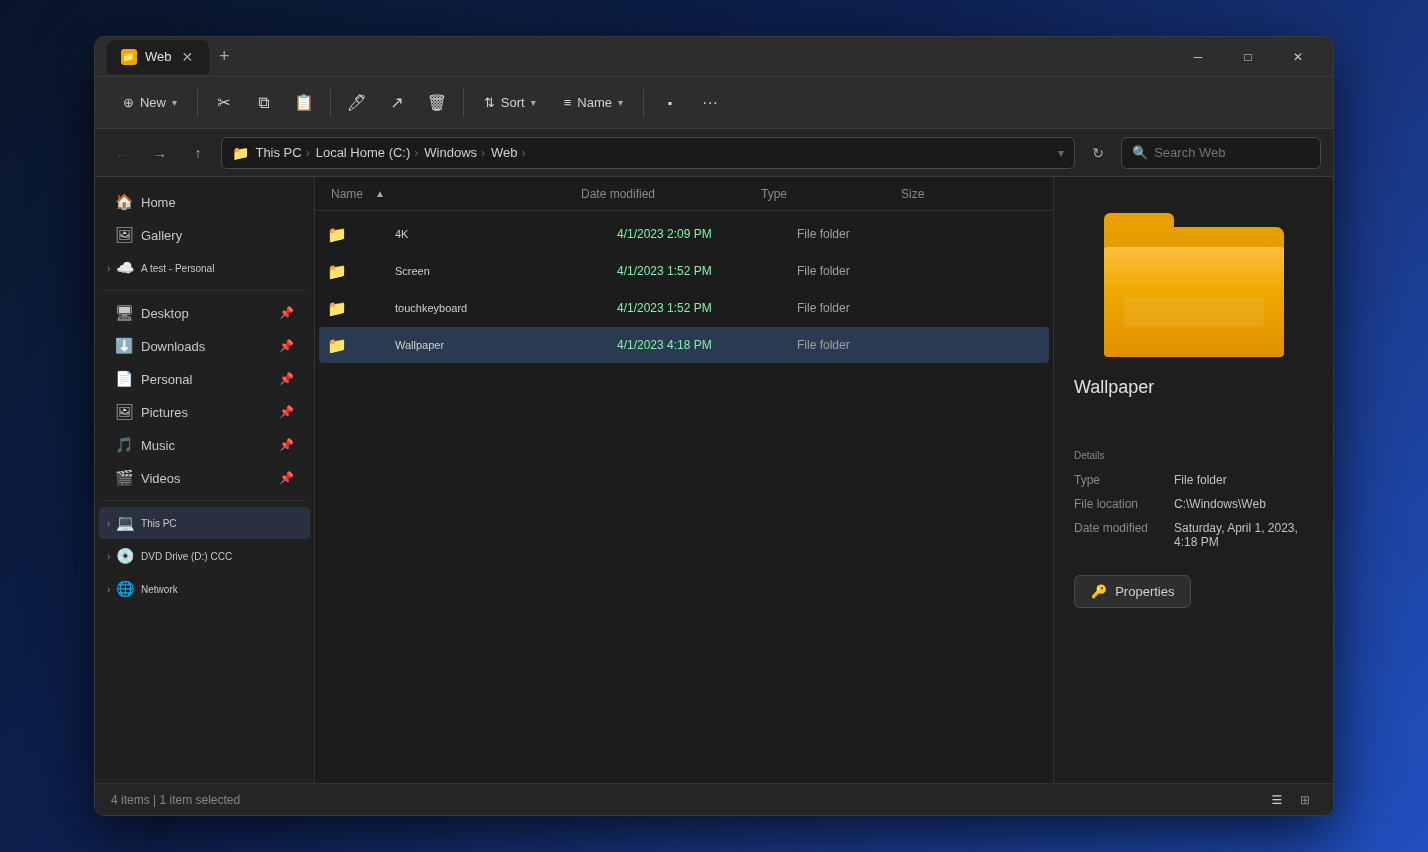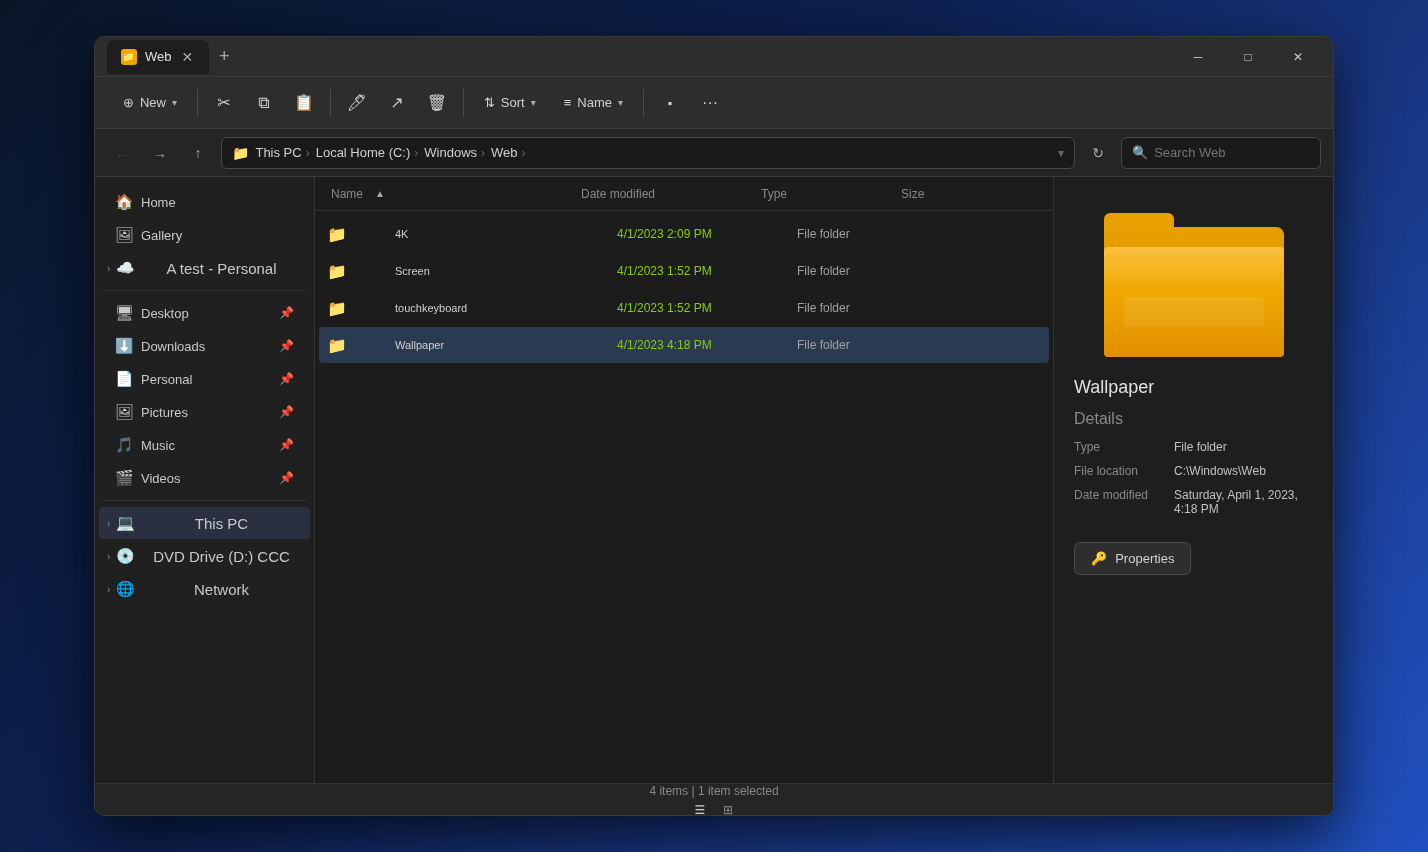--- a/index.html
+++ b/index.html
@@ -269,21 +269,21 @@
       align-items: center;
       gap: 6px;
       padding: 4px 8px;
       cursor: pointer;
       margin: 1px 4px;
       border-radius: 4px;
       height: 32px;
     }
     .sidebar-section-header .chevron { color: #888; font-size: 10px; }
     .sidebar-section-header .s-icon { font-size: 15px; }
-    .sidebar-section-header .s-label { color: #c8c8c8; font-size: 15px; flex: 1; text-align: center; }
+    .sidebar-section-header .s-label { color: #c8c8c8; font-size: 10px; flex: 1; }
     .sidebar-divider {
       height: 1px;
       background: #333;
       margin: 6px 8px;
     }
 
     
     .file-list-area {
       flex: 1;
       display: flex;
@@ -330,21 +330,21 @@
       align-items: center;
       height: 36px;
       padding: 0 8px;
       border-radius: 4px;
       cursor: pointer;
       margin: 1px 0;
     }
     .file-row.selected { background: #2a3a50; }
     .file-row .file-icon { font-size: 16px; margin-right: 8px; color: #f0a800; width: 20px; text-align: center; }
     .file-row .file-name { width: 222px; color: #d0d0d0; font-size: 11px; margin-left: 40px; }
-    .file-row .file-date { width: 180px; color: #84cc16; font-size: 12px; }
+    .file-row .file-date { width: 180px; color: #86efac; font-size: 12px; }
     .file-row .file-type { width: 140px; color: #a0a0a0; font-size: 12px; }
     .file-row .file-size { width: 100px; color: #a0a0a0; font-size: 12px; }
 
     
     .preview-panel {
       width: 280px;
       background: #1e1e1e;
       border-left: 1px solid #333;
       display: flex;
       flex-direction: column;
@@ -394,24 +394,25 @@
       background: rgba(255,255,255,0.08);
       border-radius: 3px;
     }
     .preview-title {
       font-size: 18px;
       color: #e0e0e0;
       margin-bottom: 12px;
       align-self: flex-start;
     }
     .preview-details-label {
-      font-size: 16px;
+      font-size: 10px;
       color: #888;
       align-self: flex-start;
       margin-bottom: 12px;
+      margin-top: 40px;
     }
     .detail-row {
       display: flex;
       width: 100%;
       margin-bottom: 10px;
       gap: 10px;
     }
     .detail-key {
       color: #888;
       font-size: 12px;
@@ -443,21 +444,20 @@
       display: flex;
       align-items: center;
       justify-content: space-between;
       background: #252525;
       height: 32px;
       padding: 0 16px;
       border-top: 1px solid #333;
       flex-shrink: 0;
       color: #888;
       font-size: 12px;
-      flex-direction: column;
     }
     .view-toggle {
       display: flex;
       gap: 4px;
     }
     .view-btn {
       width: 24px;
       height: 24px;
       display: flex;
       align-items: center;

